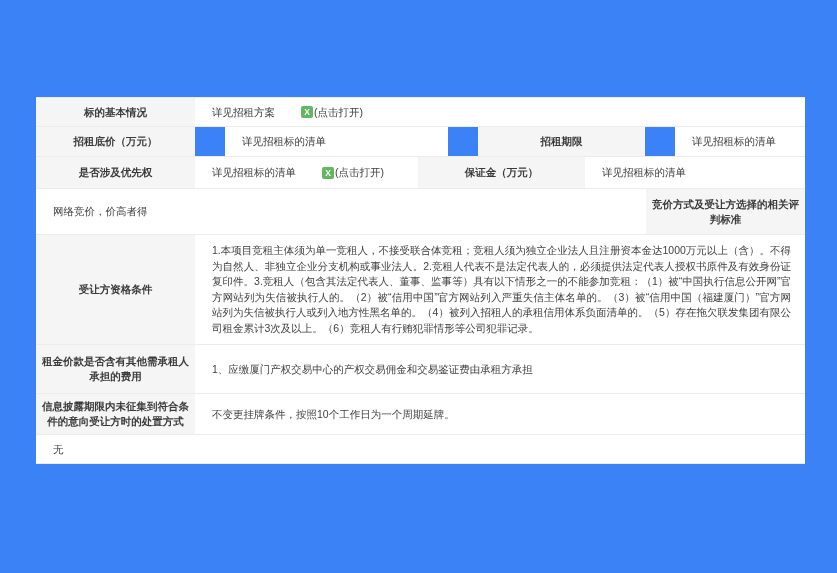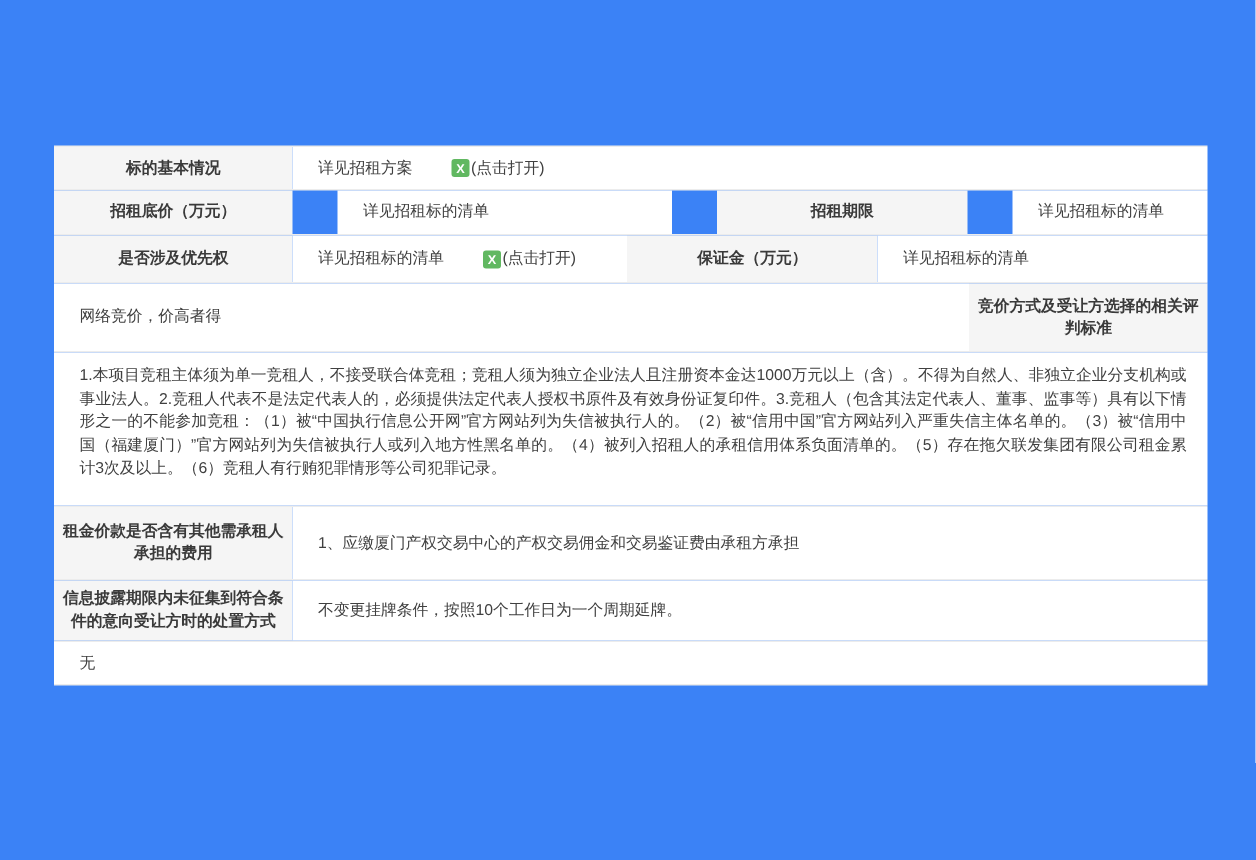--- a/index.html
+++ b/index.html
@@ -156,20 +156,21 @@
 
 
     <div class="row r5">
       <div class="cell cell-value">
         <span>网络竞价，价高者得</span>
       </div>
       <div class="cell cell-label">竞价方式及受让方选择的相关评判标准</div>
     </div>
 
     <div class="row r6">
+      <div class="cell cell-label">受让方资格条件</div>
       <div class="cell cell-value paragraph">1.本项目竞租主体须为单一竞租人，不接受联合体竞租；竞租人须为独立企业法人且注册资本金达1000万元以上（含）。不得为自然人、非独立企业分支机构或事业法人。2.竞租人代表不是法定代表人的，必须提供法定代表人授权书原件及有效身份证复印件。3.竞租人（包含其法定代表人、董事、监事等）具有以下情形之一的不能参加竞租：（1）被“中国执行信息公开网”官方网站列为失信被执行人的。（2）被“信用中国”官方网站列入严重失信主体名单的。（3）被“信用中国（福建厦门）”官方网站列为失信被执行人或列入地方性黑名单的。（4）被列入招租人的承租信用体系负面清单的。（5）存在拖欠联发集团有限公司租金累计3次及以上。（6）竞租人有行贿犯罪情形等公司犯罪记录。</div>
     </div>
 
     <div class="row r7">
       <div class="cell cell-label">租金价款是否含有其他需承租人承担的费用</div>
       <div class="cell cell-value">
         <span>1、应缴厦门产权交易中心的产权交易佣金和交易鉴证费由承租方承担</span>
       </div>
     </div>
 

